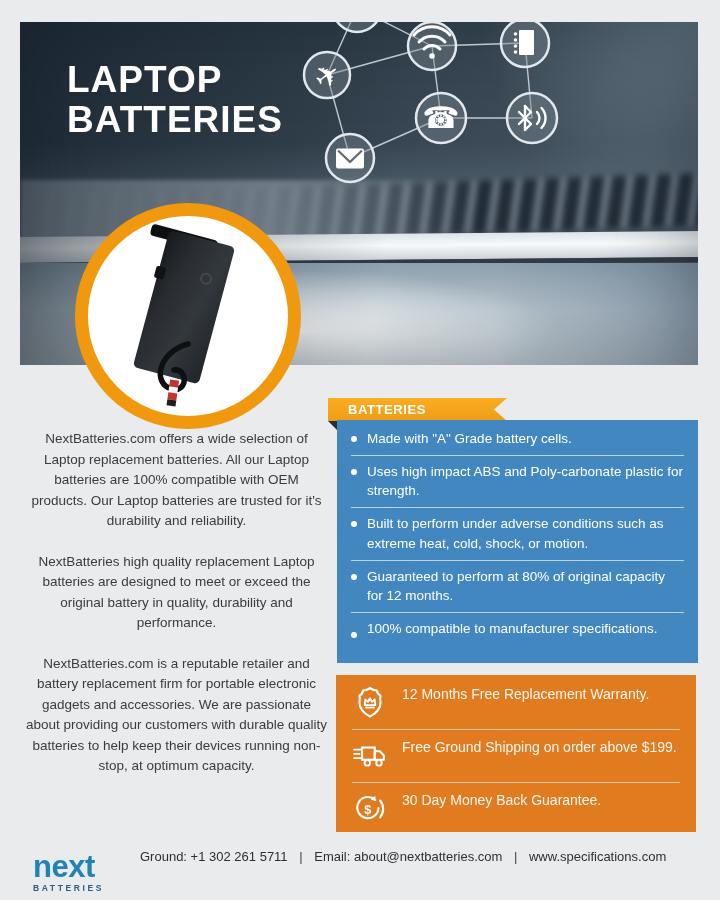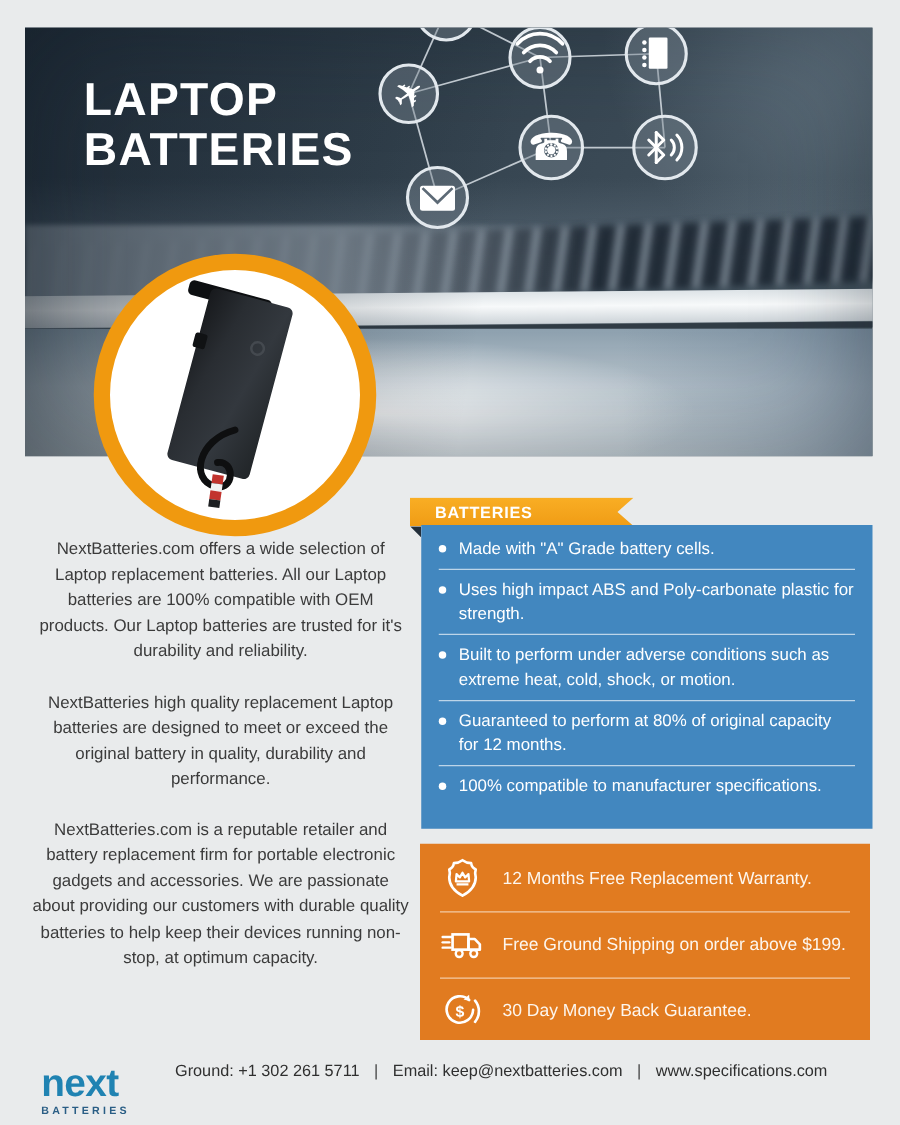--- a/index.html
+++ b/index.html
@@ -58,26 +58,26 @@
     background:linear-gradient(180deg,#F9AE24,#F09C15);
     clip-path:polygon(0 0,100% 0,calc(100% - 13px) 50%,100% 100%,0 100%);
     color:#ffffff;font-weight:bold;font-size:13px;letter-spacing:.6px;line-height:23px;
     padding-left:20px;box-sizing:border-box;}
   .ribbon-fold{position:absolute;left:328px;top:421px;width:9px;height:9px;background:#232f3b;
     clip-path:polygon(0 0,100% 0,100% 100%);}
   .features-panel{position:absolute;left:337px;top:420px;width:361px;height:243px;box-sizing:border-box;
     background:#4287BF;padding:3px 14px 6px 14px;}
   .feature{display:flex;gap:10px;padding:6px 0 7px 0;color:#ffffff;font-size:13.5px;line-height:1.42;
     border-bottom:1px solid rgba(255,255,255,.65);}
-  .feature:last-child{border-bottom:none;}
+  .feature:last-child{border-bottom:none;align-items:flex-end;}
   .feature .dot{flex:0 0 auto;width:6px;height:6px;border-radius:50%;background:#ffffff;margin-top:7px;}
   
   .guarantee-panel{position:absolute;left:336px;top:675px;width:360px;height:157px;box-sizing:border-box;
     background:#E17B20;padding:2px 16px;}
-  .g-row{display:flex;align-items:center;gap:14px;padding:8px 0;color:#fdf6ee;font-size:14px;line-height:1.4;
+  .g-row{display:flex;align-items:flex-start;gap:14px;padding:8px 0;color:#fdf6ee;font-size:14px;line-height:1.4;
     border-bottom:1px solid rgba(255,255,255,.6);}
   .g-row:last-child{border-bottom:none;}
   .g-icon{flex:0 0 36px;height:36px;}
   
   .brand{position:absolute;left:33px;top:826px;}
   .brand-name{font-size:31px;font-weight:bold;color:#2083B2;line-height:26px;letter-spacing:-.5px;margin-top:28px;}
   .brand-sub{font-size:8.5px;font-weight:bold;letter-spacing:2.6px;color:#2A5E85;margin-top:3px;}
   .contact{position:absolute;left:140px;top:849px;font-size:13px;color:#2f2f2f;}
   .contact .sep{margin:0 8px;color:#444;}
 </style>
@@ -244,18 +244,18 @@
 
   <div class="brand">
     <div class="brand-name">next</div>
     <div class="brand-sub">BATTERIES</div>
   </div>
   <div class="contact">
     <span>Ground:</span>
     <span>+1 302 261 5711</span>
     <span class="sep">|</span>
     <span>Email:</span>
-    <span>keep@nextbatteries.com</span>
+    <span>about@nextbatteries.com</span>
     <span class="sep">|</span>
     <span>www.specifications.com</span>
   </div>
 
 </div>
 
 </body></html>

